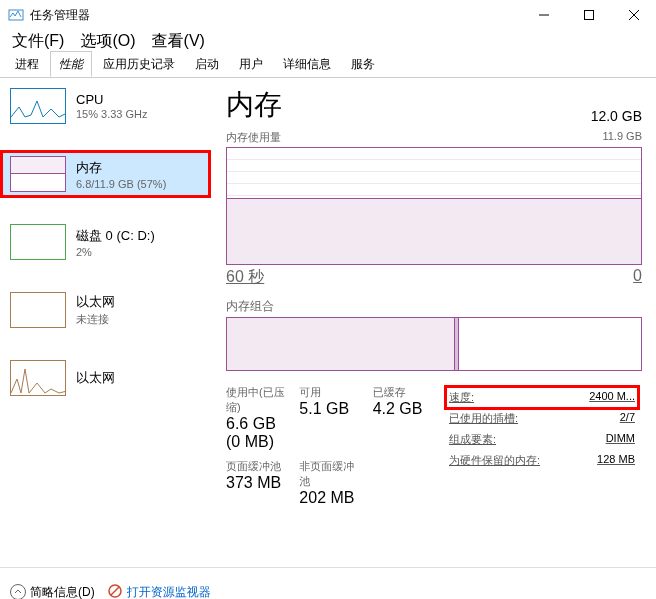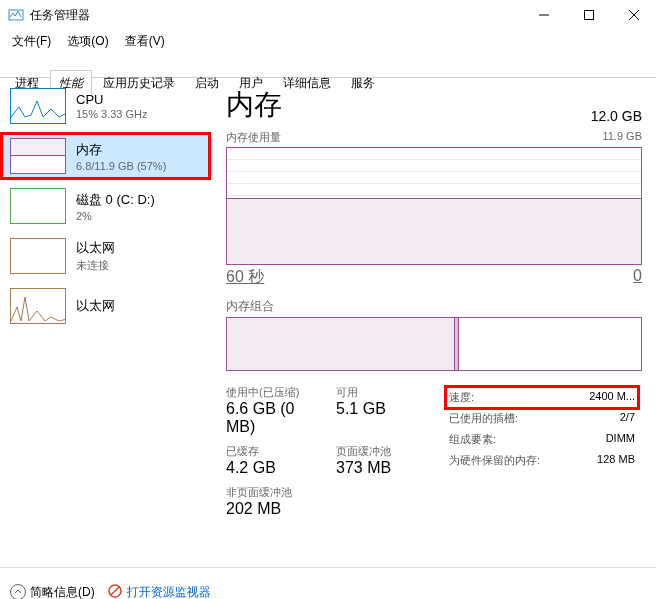--- a/index.html
+++ b/index.html
@@ -4,30 +4,30 @@
 <style>
 * { margin: 0; padding: 0; box-sizing: border-box; font-family: "Microsoft YaHei", "Segoe UI", sans-serif; }
 body { background: #fff; width: 656px; height: 599px; overflow: hidden; font-size: 12px; color: #000; }
 
 .titlebar { height: 30px; display: flex; align-items: center; padding: 0 0 0 8px; }
 .titlebar .app-icon { width: 16px; height: 16px; margin-right: 6px; }
 .titlebar .title { font-size: 12px; flex: 1; }
 .win-controls { display: flex; height: 100%; }
 .win-btn { width: 45px; height: 30px; display: flex; align-items: center; justify-content: center; }
 
-.menubar { height: 22px; display: flex; align-items: center; padding: 0 4px; font-size: 12px; }
+.menubar { height: 22px; display: flex; align-items: center; padding: 0 4px; font-size: 16px; }
 .menubar .menu-item { padding: 2px 8px; }
 
 .tabs { height: 26px; display: flex; align-items: flex-end; border-bottom: 1px solid #ccc; padding: 0 6px; font-size: 12px; gap: 2px; }
-.tab { padding: 4px 8px 3px; border: 1px solid transparent; position: relative; top: 19px; }
+.tab { padding: 4px 8px 3px; border: 1px solid transparent; position: relative; top: 0; }
 .tab.active { border: 1px solid #ccc; border-bottom: 1px solid #fff; background: #fff; font-style: italic; }
 
 .content { display: flex; height: calc(100% - 30px - 22px - 26px - 32px); }
 
-.sidebar { width: 212px; border-right: 1px solid transparent; padding: 4px 0; display: flex; flex-direction: column; gap: 2px; }
+.sidebar { width: 212px; border-right: 1px solid transparent; padding: 4px 0; display: flex; flex-direction: column; gap: 20px; }
 .sb-item { display: flex; align-items: center; padding: 6px 8px 6px 10px; gap: 10px; position: relative; }
 .sb-item.selected { background: #cce8ff; }
 .sb-item.hl::after { content: ""; position: absolute; inset: 0; border: 3px solid #ff0000; pointer-events: none; }
 .sb-thumb { width: 56px; height: 36px; border: 1px solid #117dbb; background: #fff; display: flex; align-items: flex-end; justify-content: flex-start; overflow: hidden; flex-shrink: 0; }
 .sb-thumb.mem { border-color: #9b4f96; display: block; }
 .sb-thumb.mem .mem-bar { height: 50%; border-bottom: 1px solid #9b4f96; background: #f6edf6; }
 .sb-thumb.disk { border-color: #4ca64c; }
 .sb-thumb.eth { border-color: #a67c52; }
 .sb-text { display: flex; flex-direction: column; gap: 1px; }
 .sb-title { font-size: 13px; }
@@ -42,25 +42,25 @@
 .mem-chart { height: 118px; border: 1px solid #9b4f96; margin-top: 2px; position: relative; background: repeating-linear-gradient(to bottom, transparent, transparent 11px, #f0e5f0 11px, #f0e5f0 12px); }
 .mem-chart .fill { position: absolute; bottom: 0; left: 0; right: 0; height: 57%; background: #f3e9f3; border-top: 1px solid #9b4f96; }
 .chart-footer { display: flex; justify-content: space-between; font-size: 16px; color: #666; margin-top: 2px; text-decoration: underline; }
 
 .comp-label { font-size: 12px; color: #666; margin-top: 10px; }
 .comp-chart { height: 54px; border: 1px solid #9b4f96; margin-top: 2px; display: flex; }
 .comp-seg1 { width: 55%; background: #f3e9f3; border-right: 1px solid #9b4f96; }
 .comp-seg2 { width: 1%; background: #d9c0d9; border-right: 1px solid #9b4f96; }
 
 .stats { display: flex; margin-top: 14px; gap: 4px; }
-.stats-left { flex: 1; display: grid; grid-template-columns: 1fr 1fr; row-gap: 8px; column-gap: 8px; }
+.stats-left { flex: 1; display: grid; grid-template-columns: 1fr 1fr 1fr; row-gap: 8px; column-gap: 8px; }
 .stat-block .stat-label { font-size: 11px; color: #666; }
 .stat-block .stat-val { font-size: 16px; }
 .stats-right { width: 200px; border: 3px solid transparent; padding: 2px 4px; display: flex; flex-direction: column; gap: 6px; font-size: 11px; color: #555; }
-.stats-right .row { display: flex; justify-content: space-between; }
+.stats-right .row { display: flex; justify-content: space-between; text-decoration: underline; }
 .stats-right .row .v { color: #000; }
 .stats-right.hl-first .row:first-child { outline: 3px solid #ff0000; outline-offset: 2px; }
 
 .footer { height: 49px; border-top: 1px solid #ddd; display: flex; align-items: center; padding: 0 10px; gap: 12px; font-size: 12px; }
 .footer .link { color: #000; display: flex; align-items: center; gap: 4px; }
 .footer .link .icon-circle { width: 16px; height: 16px; border: 1px solid #666; border-radius: 50%; display: flex; align-items: center; justify-content: center; }
 </style>
 </head>
 <body>
 

